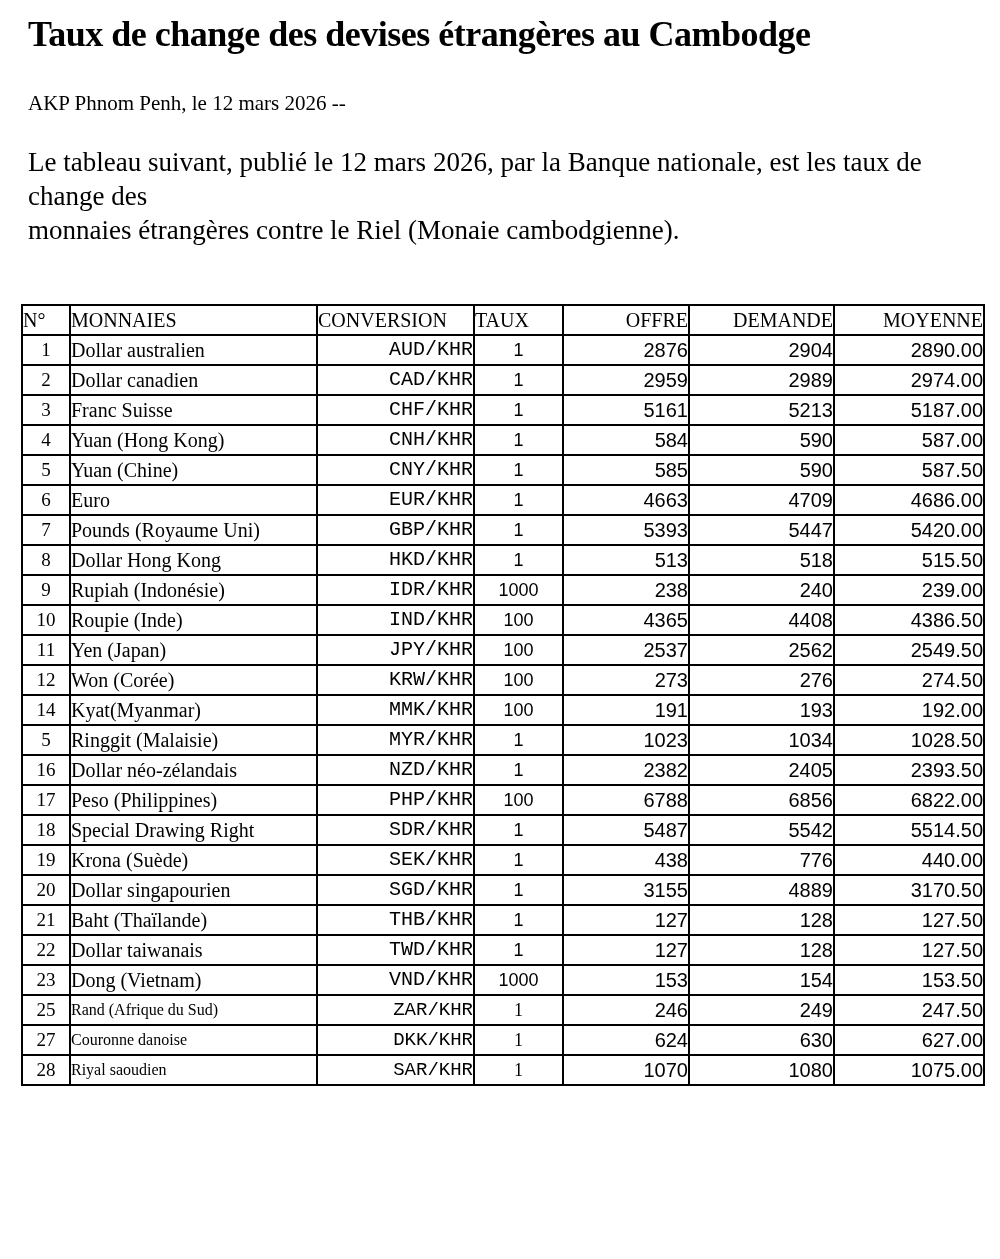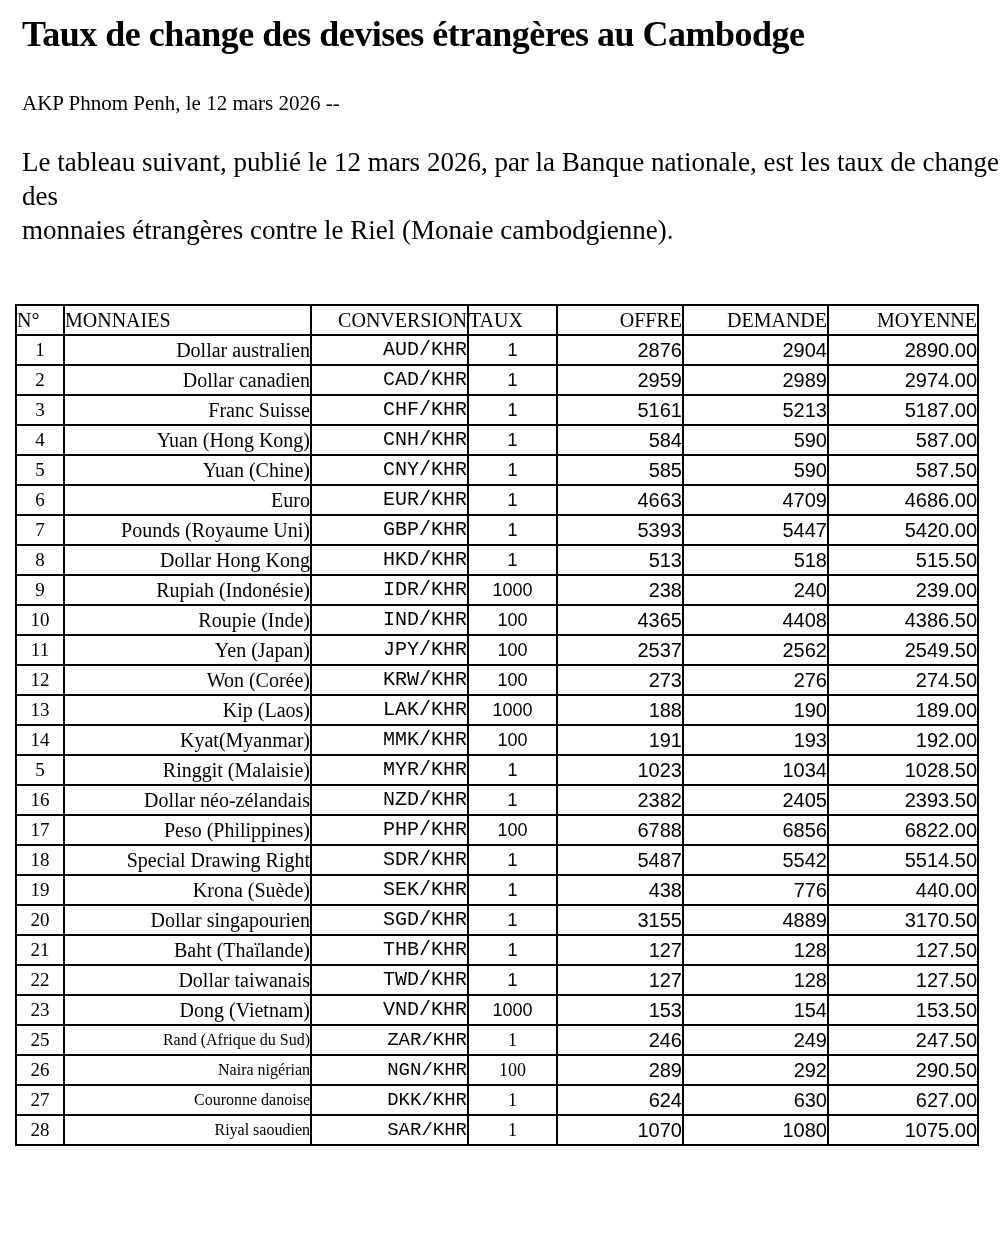--- a/index.html
+++ b/index.html
@@ -8,21 +8,21 @@
     background: #ffffff;
     color: #000000;
   }
   body {
     width: 1000px;
     height: 1259px;
     overflow: hidden;
     font-family: "Liberation Serif", serif;
   }
   .page {
-    padding: 12px 0 0 22px;
+    padding: 12px 0 0 28px;
   }
   h1.title {
     margin: 0;
     font-size: 36px;
     line-height: 44px;
     font-weight: bold;
     letter-spacing: -0.5px;
     white-space: nowrap;
   }
   p.dateline {
@@ -67,32 +67,32 @@
   col.c6 { width: 150px; }
 
   
   table.fx th {
     font-family: "Liberation Serif", serif;
     font-weight: normal;
     font-size: 20px;
   }
   th.h0 { text-align: left; padding-left: 1px; }
   th.h1 { text-align: left; padding-left: 3px; }
-  th.h2 { text-align: right; }
+  th.h2 { text-align: left; }
   th.h3 { text-align: left; padding-left: 3px; }
   th.h4, th.h5, th.h6 { text-align: right; padding-right: 4px; }
 
   
   td.c0 {
     text-align: center;
     font-family: "Liberation Serif", serif;
     font-size: 19px;
   }
   td.c1 {
-    text-align: right;
+    text-align: left;
     padding-left: 4px;
     font-family: "Liberation Serif", serif;
     font-size: 20px;
   }
   td.c2 {
     text-align: right;
     font-family: Liberation Mono, monospace;
     font-size: 20px;
   }
   td.c3 {
@@ -254,29 +254,20 @@
         <tr>
           <td class="c0">12</td>
           <td class="c1">Won (Corée)</td>
           <td class="c2">KRW/KHR</td>
           <td class="c3">100</td>
           <td class="c4">273</td>
           <td class="c5">276</td>
           <td class="c6">274.50</td>
         </tr>
         <tr>
-          <td class="c0">13</td>
-          <td class="c1">Kip (Laos)</td>
-          <td class="c2">LAK/KHR</td>
-          <td class="c3">1000</td>
-          <td class="c4">188</td>
-          <td class="c5">190</td>
-          <td class="c6">189.00</td>
-        </tr>
-        <tr>
           <td class="c0">14</td>
           <td class="c1">Kyat(Myanmar)</td>
           <td class="c2">MMK/KHR</td>
           <td class="c3">100</td>
           <td class="c4">191</td>
           <td class="c5">193</td>
           <td class="c6">192.00</td>
         </tr>
         <tr>
           <td class="c0">5</td>
@@ -362,29 +353,20 @@
         <tr>
           <td class="c0">25</td>
           <td class="c1 nm-sm2">Rand (Afrique du Sud)</td>
           <td class="c2 cv-sm">ZAR/KHR</td>
           <td class="c3 unit-serif">1</td>
           <td class="c4">246</td>
           <td class="c5">249</td>
           <td class="c6">247.50</td>
         </tr>
         <tr>
-          <td class="c0">26</td>
-          <td class="c1 nm-sm2">Naira nigérian</td>
-          <td class="c2 cv-sm">NGN/KHR</td>
-          <td class="c3 unit-serif">100</td>
-          <td class="c4">289</td>
-          <td class="c5">292</td>
-          <td class="c6">290.50</td>
-        </tr>
-        <tr>
           <td class="c0">27</td>
           <td class="c1 nm-sm2">Couronne danoise</td>
           <td class="c2 cv-sm">DKK/KHR</td>
           <td class="c3 unit-serif">1</td>
           <td class="c4">624</td>
           <td class="c5">630</td>
           <td class="c6">627.00</td>
         </tr>
         <tr>
           <td class="c0">28</td>

